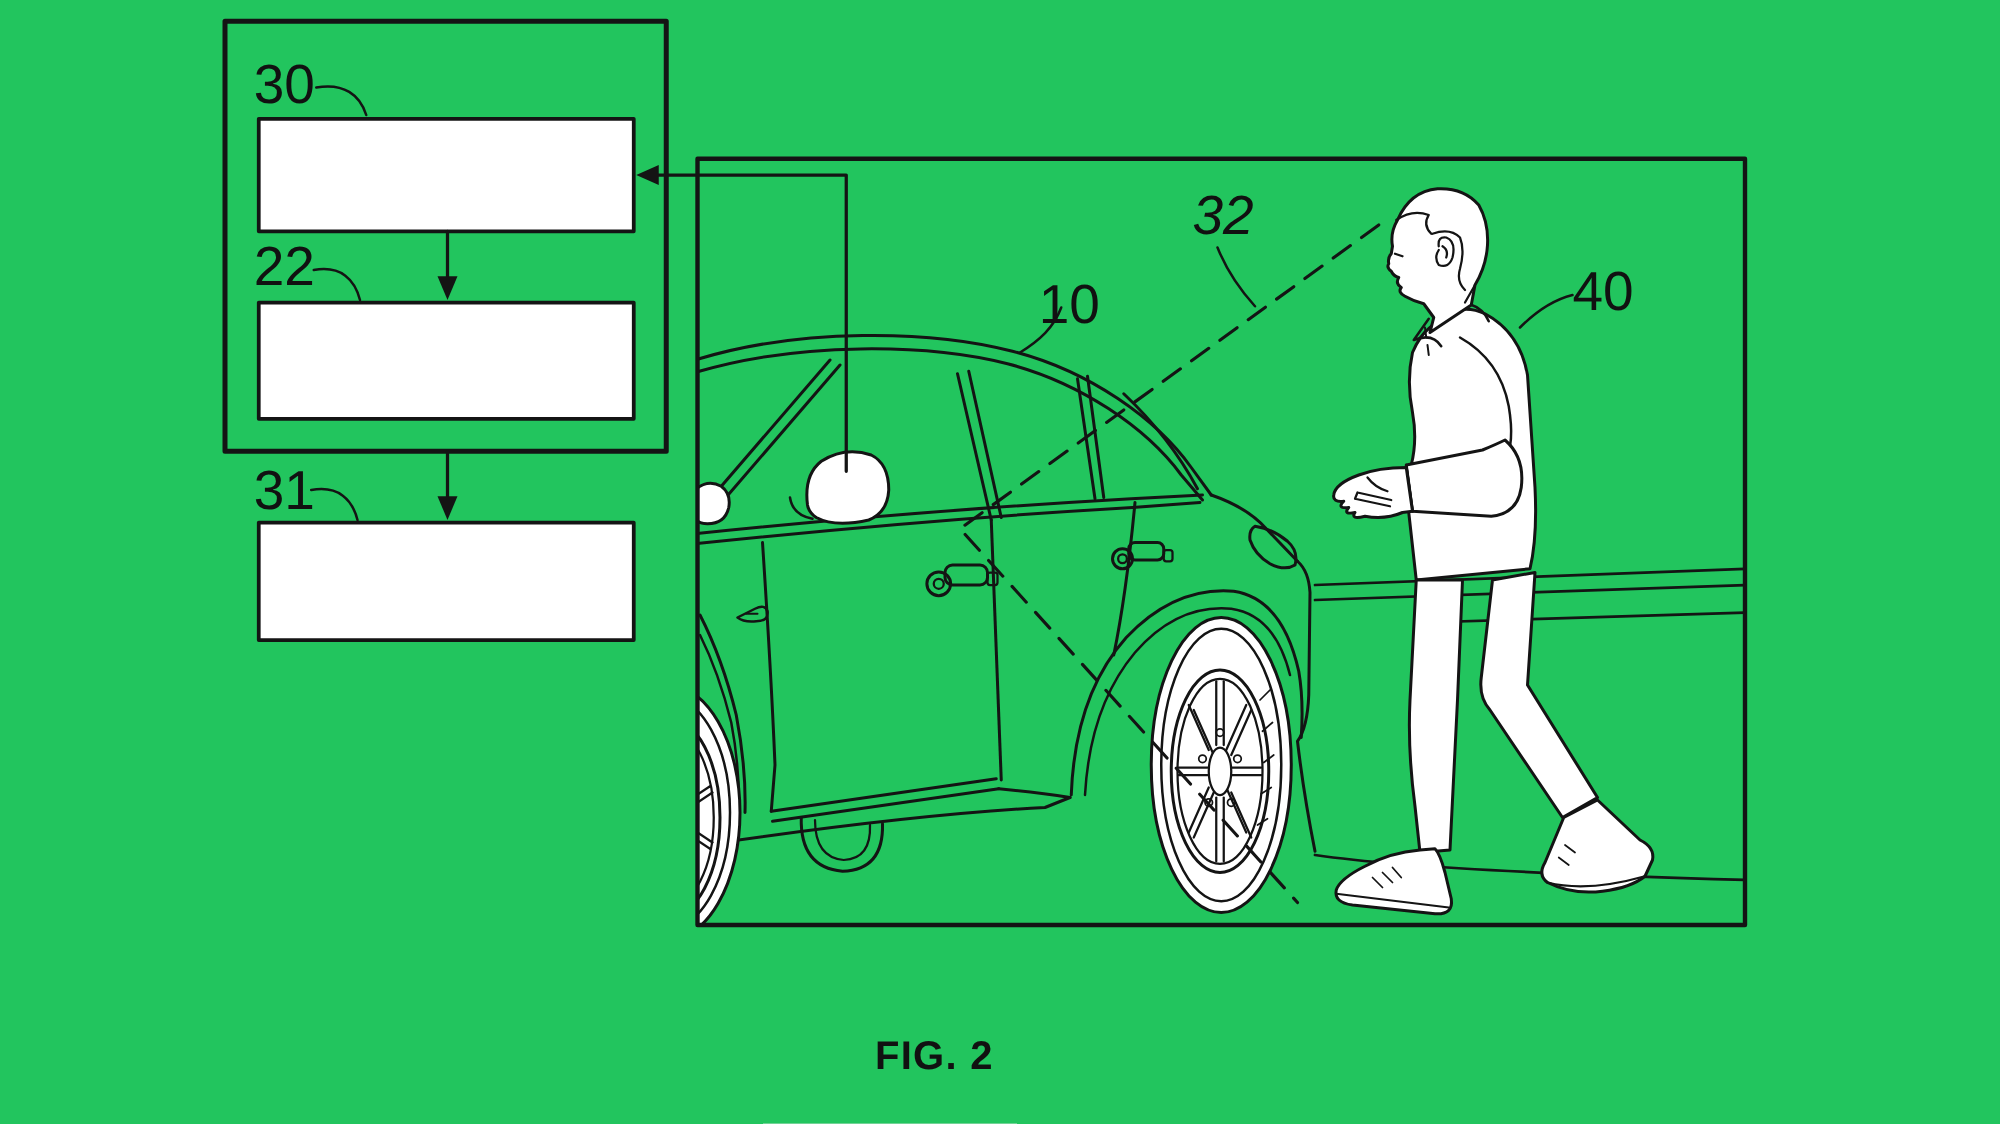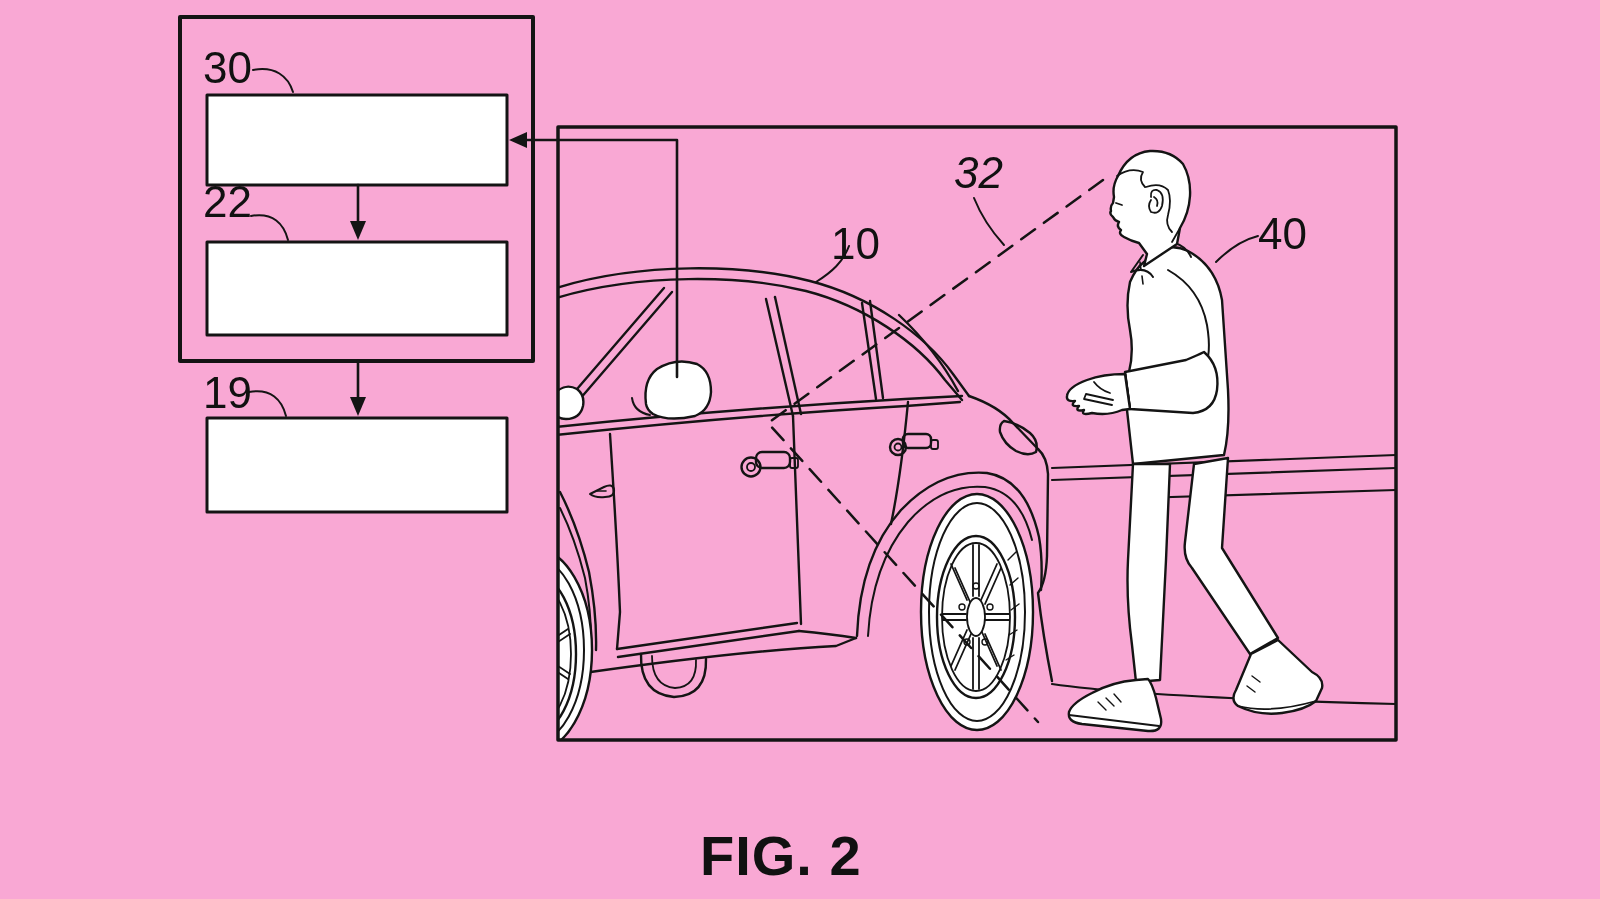--- a/index.html
+++ b/index.html
@@ -1,27 +1,27 @@
 <!DOCTYPE html>
 <html><head>
 <meta charset="utf-8">
 <style>
   html,body{margin:0;padding:0;background:#e8e8e8;}
   .page{
-    position:relative;width:1600px;height:899px;background:#f9a8d4;
+    position:relative;width:1600px;height:899px;background:#22c55e;
     overflow:hidden;font-family:"Liberation Sans",sans-serif;
   }
   .page svg{position:absolute;left:0;top:0;}
   .ref{
     position:absolute;font-size:44px;font-weight:500;color:#111;
     line-height:1;letter-spacing:0px;white-space:nowrap;
     font-family:"Liberation Sans",sans-serif;
   }
   .caption{
-    position:absolute;left:700px;top:828px;font-size:56px;font-weight:700;
+    position:absolute;left:700px;top:828px;font-size:32px;font-weight:700;
     color:#111;letter-spacing:1px;line-height:1;
     font-family:"Liberation Sans",sans-serif;
   }
 </style>
 </head>
 <body>
 
 <div class="page">
 
 <svg width="1600" height="899" viewBox="0 0 1600 899">
@@ -234,21 +234,21 @@
       <path d="M 251,216 C 273,212 284,224 288,240"></path>
       <path d="M 249,392 C 271,388 282,400 286,416"></path>
       <path d="M 849,246 C 843,262 832,272 816,282"></path>
       <path d="M 974,198 C 982,218 994,234 1004,245"></path>
       <path d="M 1258,236 C 1242,240 1228,250 1216,262"></path>
     </g>
   </g>
 </svg>
 
 <div class="ref" style="left:203px;top:46px;">30</div>
-<div class="ref" style="left:203px;top:180px;">22</div>
-<div class="ref" style="left:203px;top:371px;">19</div>
+<div class="ref" style="left:203px;top:192px;">22</div>
+<div class="ref" style="left:203px;top:371px;">31</div>
 <div class="ref" style="left:831px;top:203px;margin-top:19px;">10</div>
 <div class="ref" style="left:954px;top:151px;font-style:italic;">32</div>
 <div class="ref" style="left:1258px;top:212px;text-align:center;">40</div>
 
 <div class="caption">FIG. 2</div>
 
 </div>
 
 </body></html>

